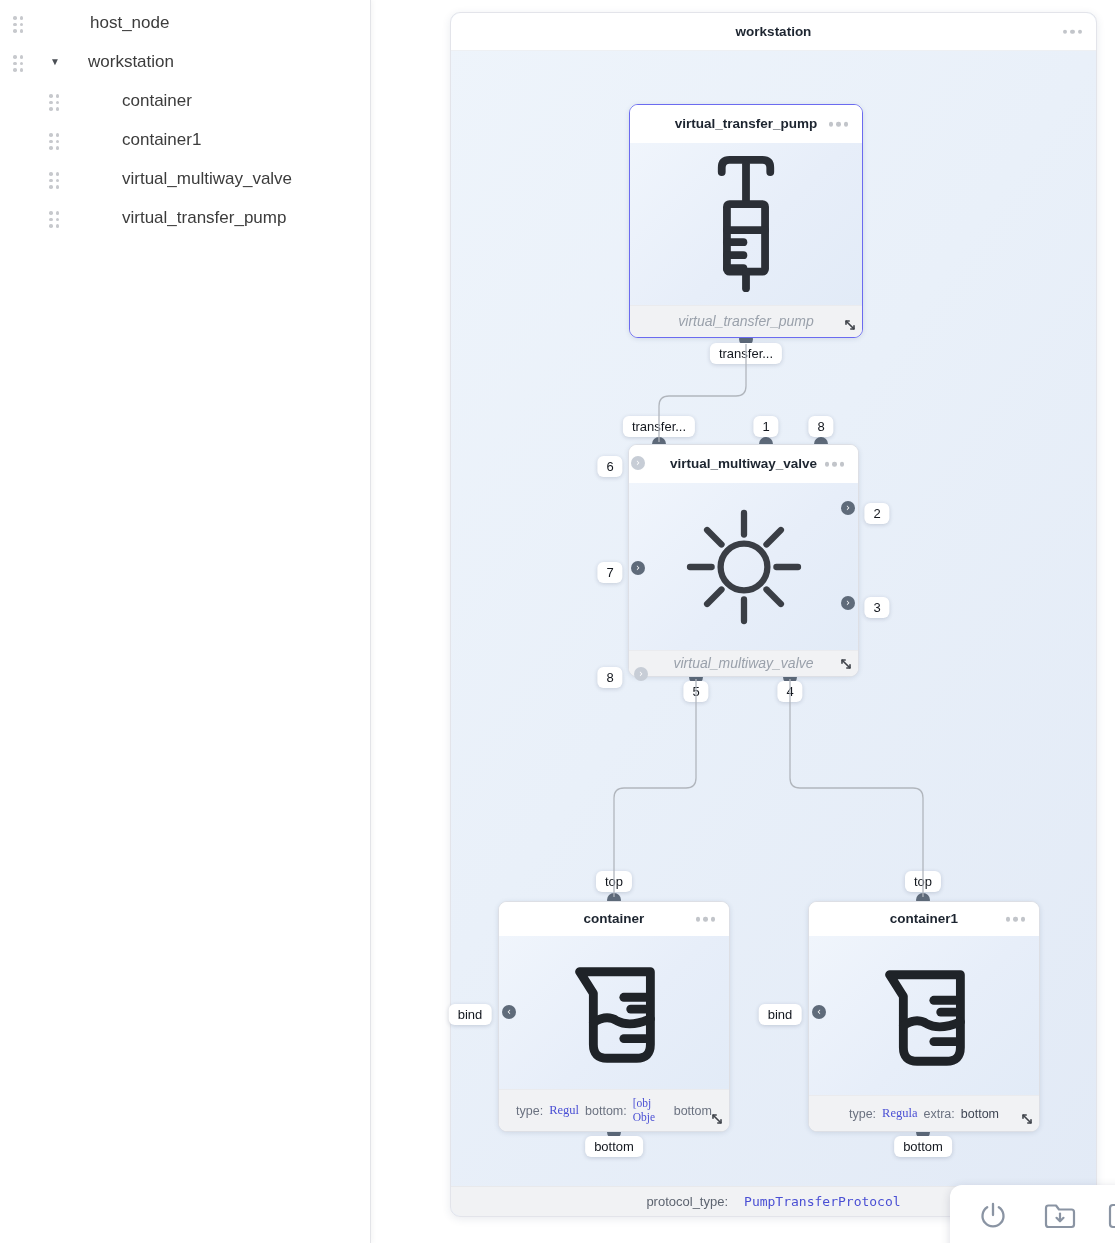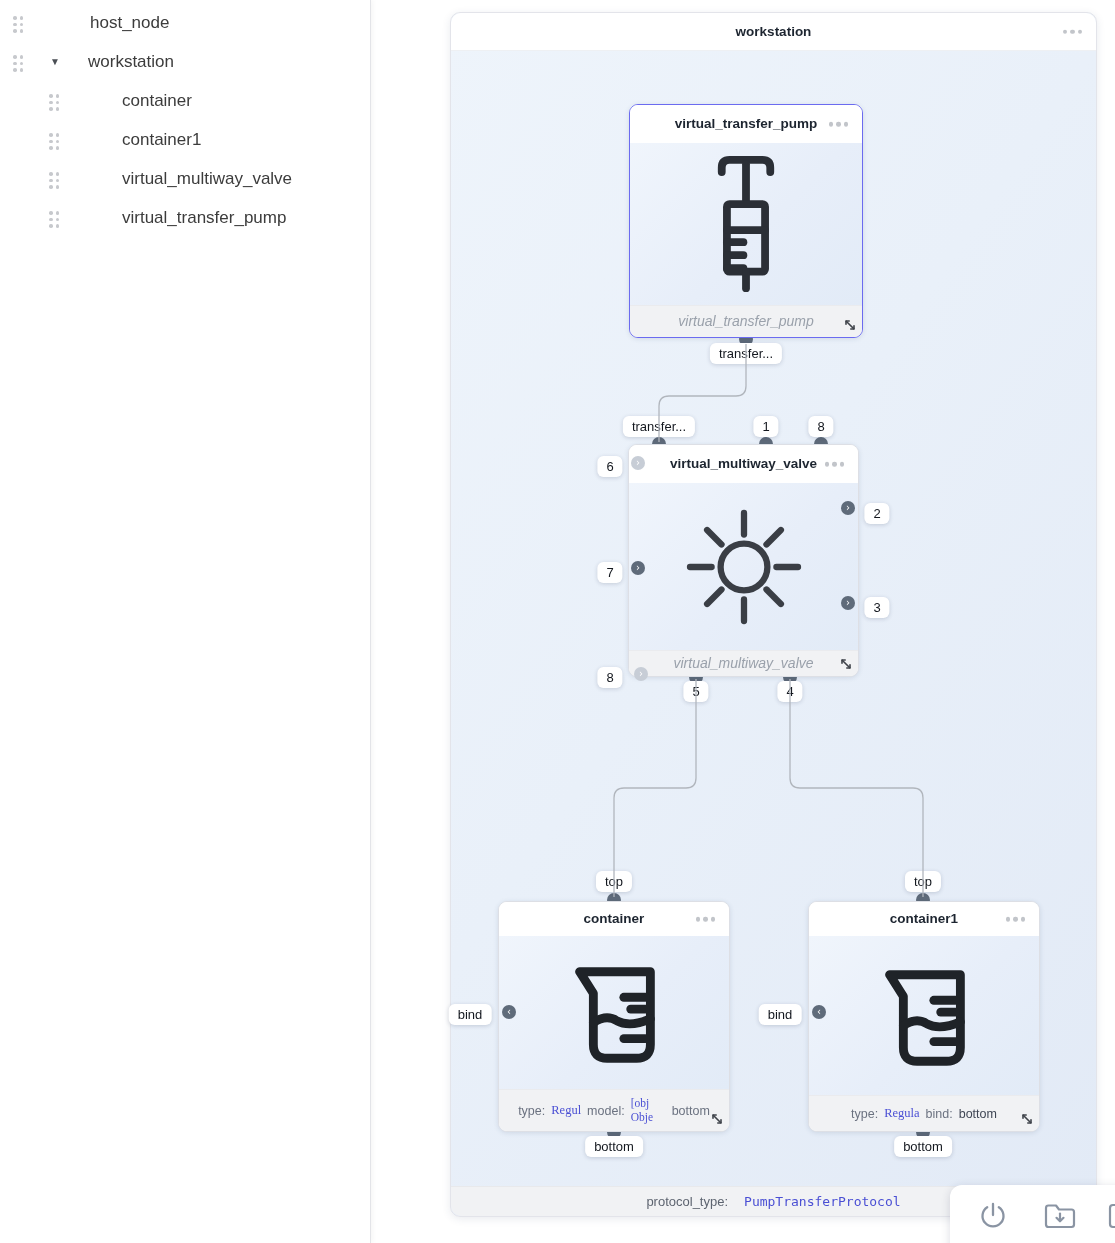--- a/index.html
+++ b/index.html
@@ -254,21 +254,21 @@
               <path d="M70 40 H92"></path>
                 <path d="M77 52 H92"></path>
                 <path d="M70 82 H92"></path>
             </g>
           </svg>
         </div>
         <div class="node-footer" style="height:42px;">
           <div class="fields">
             <span>type:</span>
             <span class="mono">Regul</span>
-            <span>model:</span>
+            <span>bottom:</span>
             <span class="mono wrap2">[obj Obje</span>
             <span>bottom</span>
           </div>
           <svg class="rsz" width="14" height="14" viewBox="0 0 14 14">
             <g fill="none" stroke="#3f434a" stroke-width="1.6" stroke-linecap="round" stroke-linejoin="round">
               <path d="M3.2 3.2 L10.8 10.8"></path>
                 <path d="M3 6.2 V3 H6.2"></path>
                 <path d="M11 7.8 V11 H7.8"></path>
             </g>
           </svg>
@@ -292,21 +292,21 @@
               <path d="M70 40 H92"></path>
                 <path d="M77 52 H92"></path>
                 <path d="M70 82 H92"></path>
             </g>
           </svg>
         </div>
         <div class="node-footer" style="height:36px;">
           <div class="fields">
             <span>type:</span>
             <span class="mono">Regula</span>
-            <span>bind:</span>
+            <span>extra:</span>
             <span class="plainval">bottom</span>
           </div>
           <svg class="rsz" width="14" height="14" viewBox="0 0 14 14">
             <g fill="none" stroke="#3f434a" stroke-width="1.6" stroke-linecap="round" stroke-linejoin="round">
               <path d="M3.2 3.2 L10.8 10.8"></path>
                 <path d="M3 6.2 V3 H6.2"></path>
                 <path d="M11 7.8 V11 H7.8"></path>
             </g>
           </svg>
         </div>

